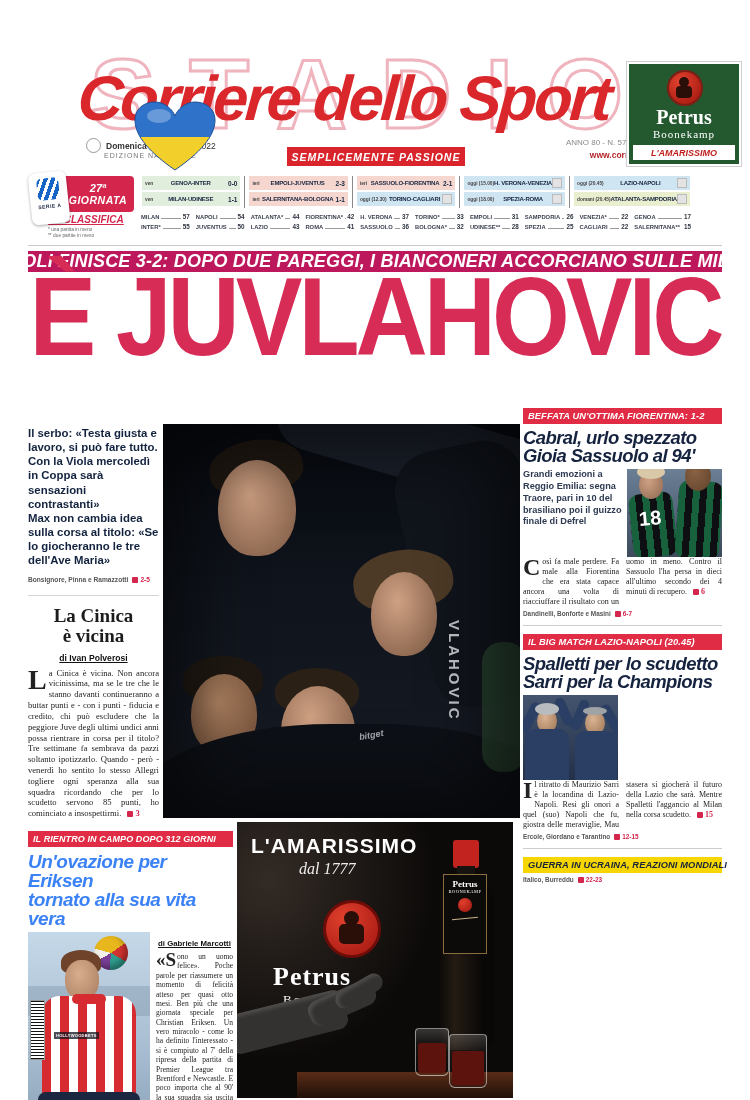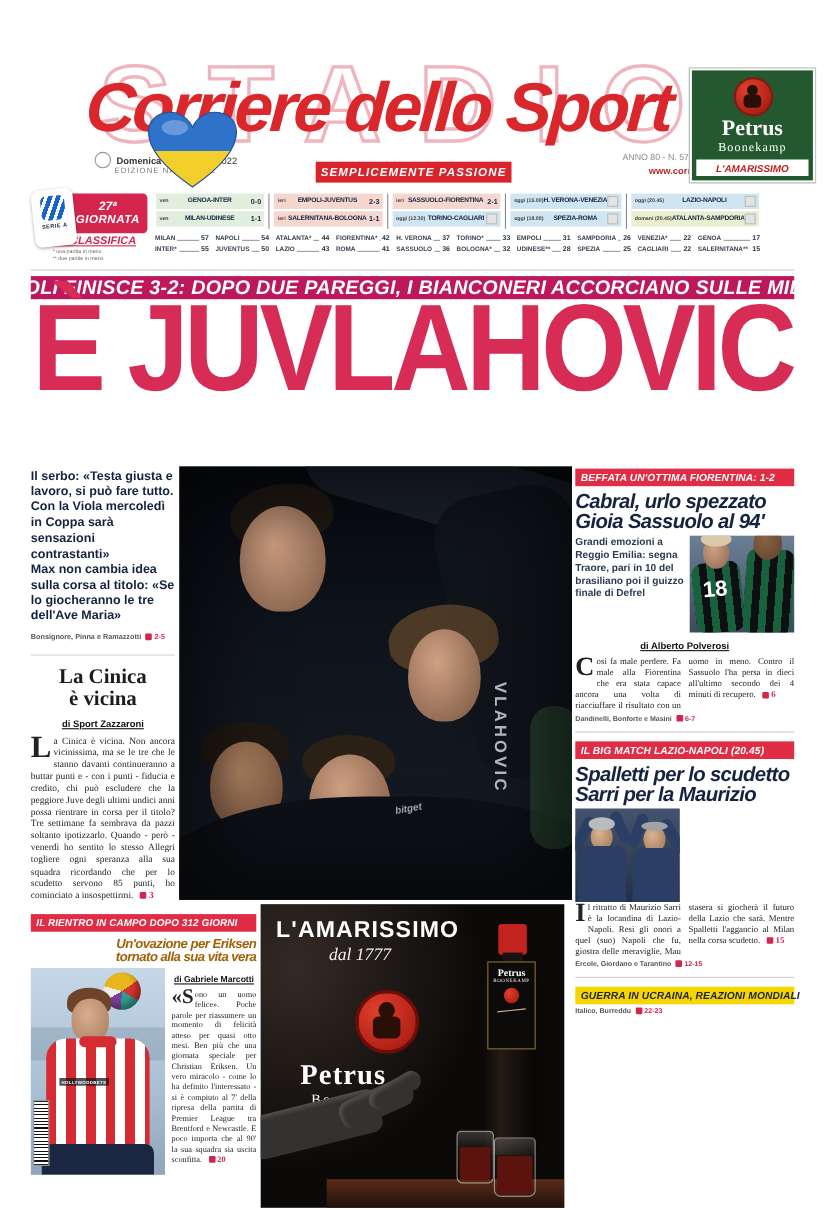--- a/index.html
+++ b/index.html
@@ -103,21 +103,21 @@
   .blob{position:absolute;}
   .skin{background:radial-gradient(ellipse at 40% 35%,#cfa183,#8d6750 78%);border-radius:50% 50% 46% 46%;}
   .skin2{background:radial-gradient(ellipse at 40% 35%,#b08463,#7a563e 78%);border-radius:50% 50% 46% 46%;}
   .hairdark{background:#1f1812;border-radius:50% 50% 40% 40%;}
   .shirtname{position:absolute;color:#dfe2e6;font-weight:bold;font-size:15px;letter-spacing:3px;
              opacity:.85;transform:rotate(90deg);transform-origin:left top;white-space:nowrap;}
   .sponsor{position:absolute;color:#c7ccd3;font-weight:bold;font-style:italic;font-size:9px;
            opacity:.8;transform:rotate(-10deg);}
 
   
-  .rightcol{left:523px;top:426px;width:199px;}
+  .rightcol{left:523px;top:408px;width:199px;}
   .label{height:16px;display:flex;align-items:center;padding:0 5px;font-weight:bold;
          font-style:italic;font-size:9.3px;letter-spacing:.1px;white-space:nowrap;box-sizing:border-box;}
   .label.red{background:#e02c44;color:#fff;}
   .label.yellow{background:#f7d600;color:#17233d;}
   .arthead{margin:5px 0 4px;color:#16233f;font-weight:bold;font-style:italic;font-size:18.5px;
            line-height:.98;letter-spacing:-.6px;white-space:pre-line;}
   .artrow{display:flex;gap:5px;}
   .artlead{flex:1;font-size:9.2px;font-weight:bold;color:#2e3952;line-height:1.28;}
   .artphoto{position:relative;overflow:hidden;flex:none;}
   .centerline{text-align:center;}
@@ -136,22 +136,22 @@
   .armup{position:absolute;background:#2a3f63;border-radius:6px;}
   
   .ph-abr{width:80px;height:100px;background:linear-gradient(180deg,#c3ced8,#a7b4c0);}
   .ukr-row{display:flex;gap:5px;margin-top:5px;}
   .ukr-head{flex:1;color:#16233f;font-weight:bold;font-style:italic;font-size:15.5px;
             line-height:1.08;letter-spacing:-.4px;white-space:pre-line;}
 
   
   .erk{left:28px;top:831px;width:205px;}
   .erk .label{font-size:9px;}
-  .erk-head{margin:5px 0 4px;color:#a16207;font-weight:bold;font-style:italic;font-size:12px;
-            line-height:1.0;letter-spacing:-.5px;white-space:pre-line;text-align:right;}
+  .erk-head{margin:5px 0 4px;color:#3b82f6;font-weight:bold;font-style:italic;font-size:19px;
+            line-height:1.0;letter-spacing:-.5px;white-space:pre-line;}
   .erk-row{display:flex;gap:6px;}
   .ph-erk{position:relative;flex:none;width:122px;height:188px;overflow:hidden;
           background:linear-gradient(180deg,#c5d8e8,#a9bed2 60%,#8fa6ba);}
   .erk-txtcol{flex:1;}
   .erk-body{font-family:"Liberation Serif",serif;font-size:7.5px;line-height:1.25;color:#222;text-align:justify;}
   .erk-drop{float:left;font-family:"Liberation Serif",serif;font-weight:bold;font-size:19px;line-height:16px;padding-right:1px;}
   .ball{position:absolute;border-radius:50%;
         background:conic-gradient(#e8b71d 0 55deg,#d23330 55deg 120deg,#2e9e8f 120deg 185deg,#7a3f98 185deg 240deg,#f0efe8 240deg 285deg,#e8b71d 285deg 360deg);
         box-shadow:inset -3px -4px 6px rgba(0,0,0,.35);}
   .stripes{background:repeating-linear-gradient(90deg,#d62b30 0 9px,#fff 9px 18px);}
@@ -436,21 +436,21 @@
 
   <div class="abs leftcol">
     <div class="quote">Il serbo: «Testa giusta e lavoro, si può fare tutto. Con la Viola mercoledì in Coppa sarà sensazioni contrastanti»
 Max non cambia idea sulla corsa al titolo: «Se lo giocheranno le tre dell'Ave Maria»</div>
     <div class="smallby">
       <span>Bonsignore, Pinna e Ramazzotti</span><span class="psq"></span><span class="pref">2-5</span>
     </div>
     <div class="cinica">
       <h3>La Cinica
 è vicina</h3>
-      <span class="author">di Sport Zazzaroni</span>
+      <span class="author">di Ivan Polverosi</span>
       <div class="serifbody">
         <span class="dropcap">L</span><span>a Cinica è vicina. Non ancora vicinissima, ma se le tre che le stanno davanti continueranno a buttar punti e - con i punti - fiducia e credito, chi può escludere che la peggiore Juve degli ultimi undici anni possa rientrare in corsa per il titolo? Tre settimane fa sembrava da pazzi soltanto ipotizzarlo. Quando - però - venerdì ho sentito lo stesso Allegri togliere ogni speranza alla sua squadra ricordando che per lo scudetto servono 85 punti, ho cominciato a insospettirmi.</span>
         <span class="psq"></span><span class="pref">3</span>
       </div>
     </div>
   </div>
 
   <div class="abs mainphoto">
     <div class="blob" style="left:110px;top:-14px;width:280px;height:70px;background:#1a1f29;border-radius:40px;transform:rotate(16deg);"></div>
     <div class="blob hairdark" style="left:46px;top:16px;width:94px;height:54px;transform:rotate(-8deg);"></div>
@@ -477,33 +477,32 @@
       <div class="artlead">Grandi emozioni a Reggio Emilia: segna Traore, pari in 10 del brasiliano poi il guizzo finale di Defrel</div>
       <div class="artphoto ph-sas">
         <div class="sas-stripe" style="left:4px;top:24px;width:44px;height:64px;border-radius:10px;transform:rotate(-6deg);"></div>
         <div class="blob" style="left:12px;top:2px;width:24px;height:28px;background:radial-gradient(ellipse at 40% 35%,#cfa183,#8d6750);border-radius:50%;"></div>
         <div class="blob" style="left:10px;top:-4px;width:28px;height:14px;background:#d9c9a8;border-radius:50%;"></div>
         <div class="sas-stripe" style="left:50px;top:12px;width:44px;height:78px;border-radius:10px;transform:rotate(4deg);"></div>
         <div class="blob" style="left:58px;top:-8px;width:26px;height:30px;background:radial-gradient(ellipse at 40% 35%,#8a6243,#5f422c);border-radius:50%;"></div>
         <div class="sas-num" style="left:12px;top:38px;">18</div>
       </div>
     </div>
-    <div class="centerline"><span class="author">di Alberto Polverosi</span></div>
     <div class="body2">
       <span class="dropcap" style="font-size:24px;line-height:20px;">C</span><span>osì fa male perdere. Fa male alla Fiorentina che era stata capace ancora una volta di riacciuffare il risultato con un uomo in meno. Contro il Sassuolo l'ha persa in dieci all'ultimo secondo dei 4 minuti di recupero.</span>
       <span class="psq"></span><span class="pref">6</span>
     </div>
     <div class="credits">
       <span>Dandinelli, Bonforte e Masini</span><span class="psq"></span><span class="pref">6-7</span>
     </div>
     <div class="secdiv"></div>
 
     <div class="label red">IL BIG MATCH LAZIO-NAPOLI (20.45)</div>
     <div class="arthead">Spalletti per lo scudetto
-Sarri per la Maurizio</div>
+Sarri per la Champions</div>
     <div class="artrow">
       <div class="artphoto ph-coach">
         <div class="armup" style="left:2px;top:6px;width:10px;height:34px;transform:rotate(28deg);"></div>
         <div class="armup" style="left:36px;top:2px;width:10px;height:30px;transform:rotate(-24deg);"></div>
         <div class="blob" style="left:14px;top:14px;width:20px;height:24px;background:radial-gradient(ellipse at 40% 35%,#d9b393,#9c7353);border-radius:50%;"></div>
         <div class="blob" style="left:12px;top:8px;width:24px;height:12px;background:#b9bcbf;border-radius:50%;"></div>
         <div class="coat" style="left:2px;top:34px;width:44px;height:52px;"></div>
         <div class="armup" style="left:52px;top:4px;width:10px;height:32px;transform:rotate(22deg);"></div>
         <div class="armup" style="left:84px;top:8px;width:10px;height:34px;transform:rotate(-30deg);"></div>
         <div class="blob" style="left:62px;top:16px;width:20px;height:24px;background:radial-gradient(ellipse at 40% 35%,#d9b393,#9c7353);border-radius:50%;"></div>

